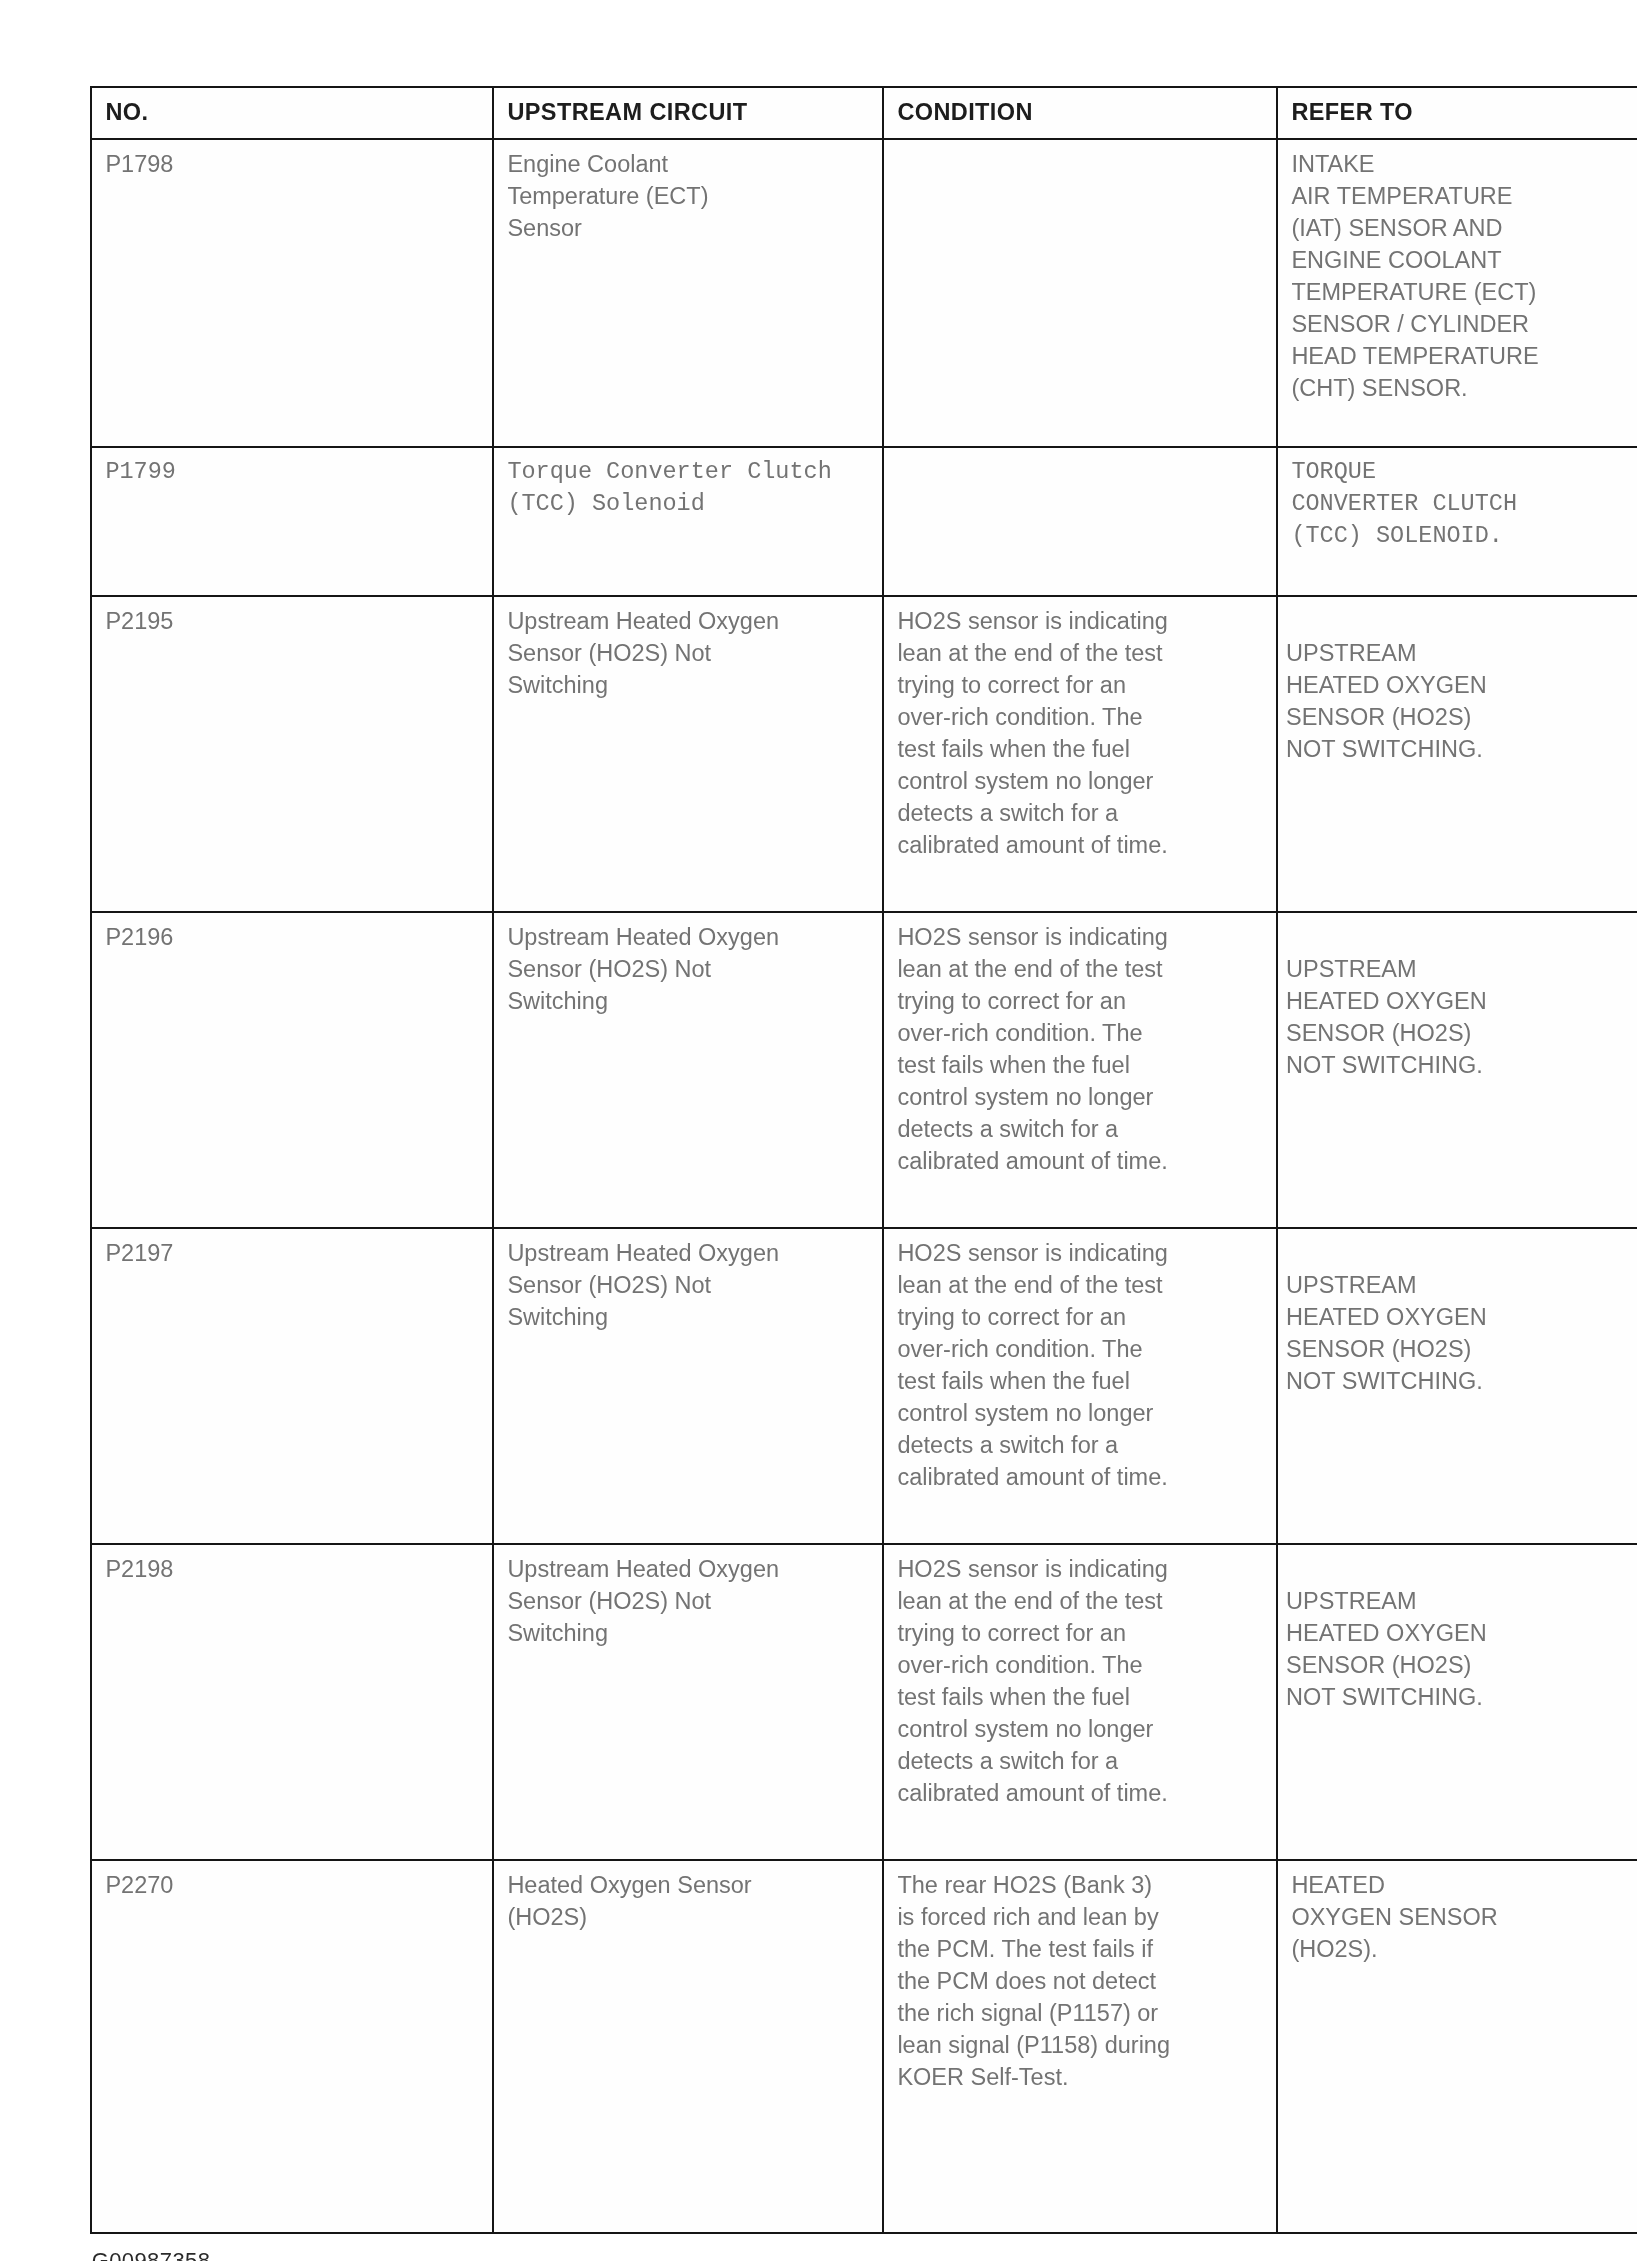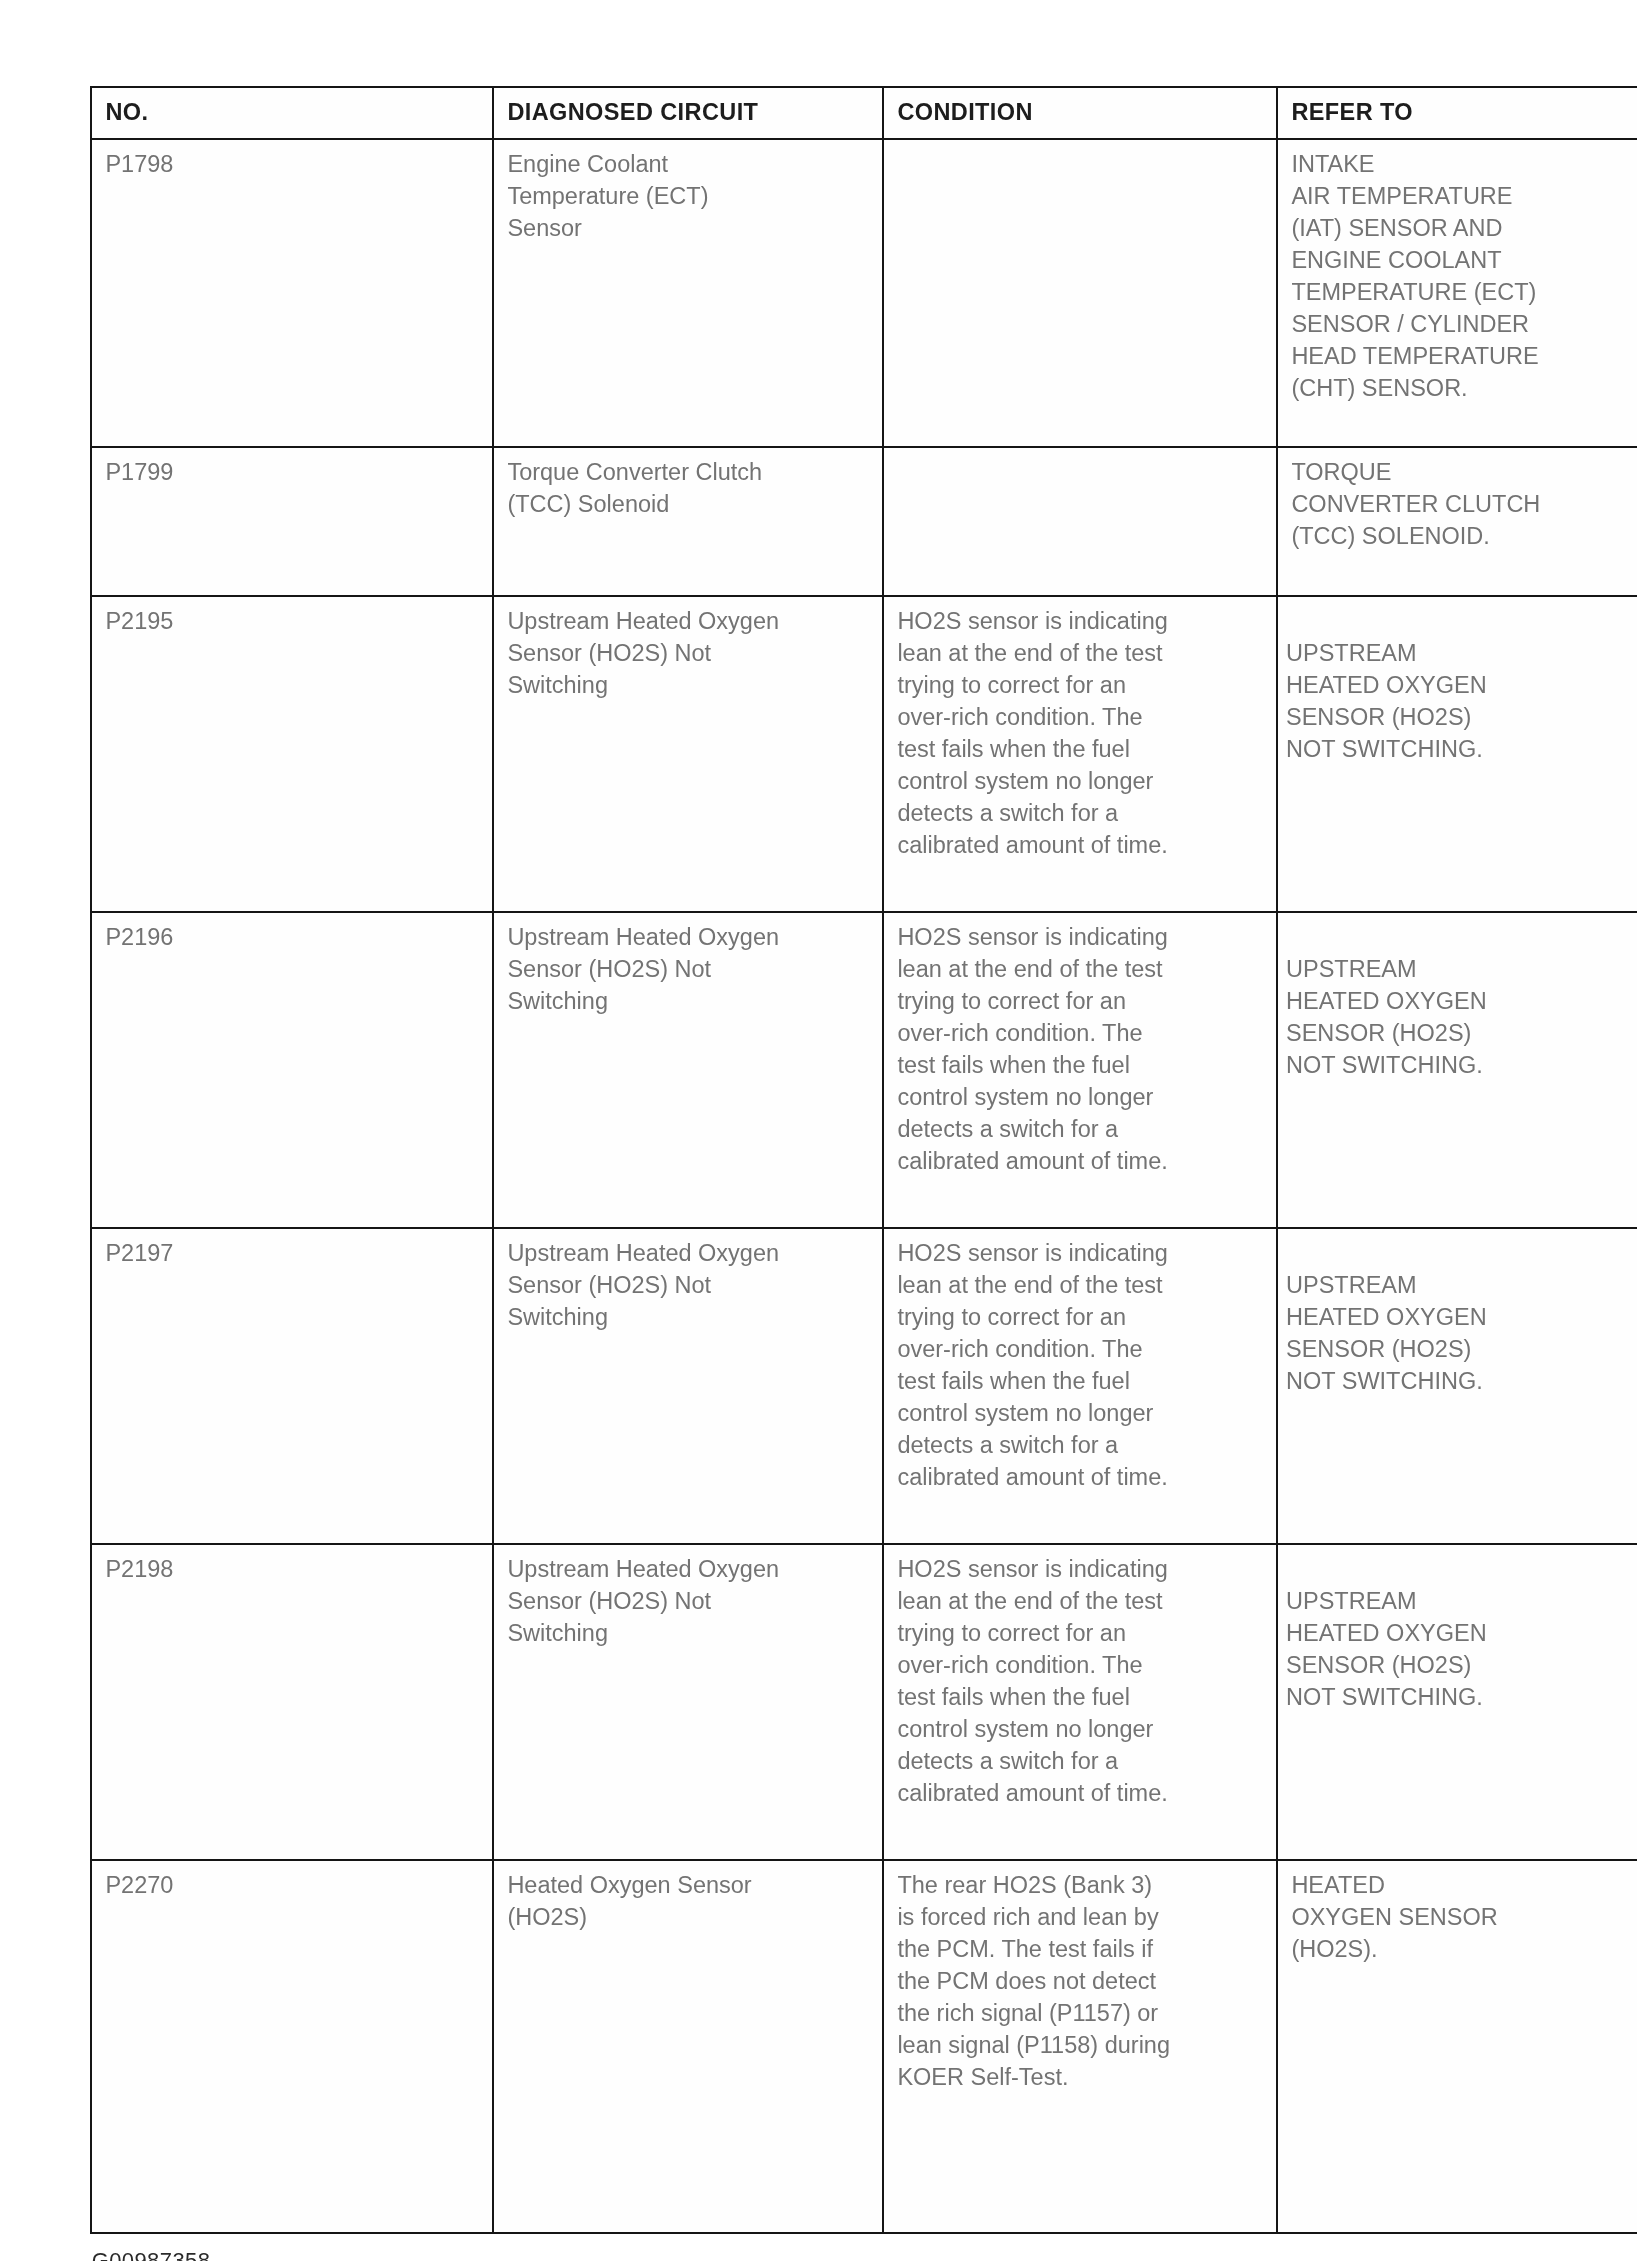--- a/index.html
+++ b/index.html
@@ -36,21 +36,21 @@
     padding-top: 7.5px;
     letter-spacing: 0.4px;
     white-space: normal;
   }
   .dtc-table td {
     white-space: pre-line;
     color: #737373;
   }
   
   tr.r0 > td { height: 308px; }
-  tr.r1 > td { height: 149px; }
+  tr.r1 > td { height: 149px; font-family: Liberation Mono, monospace; }
   tr.r2 > td, tr.r3 > td, tr.r4 > td, tr.r5 > td { height: 316px; }
   tr.r6 > td { height: 373px; border-radius: 8px; }
   
   td.refer-pad { padding-top: 40px; padding-left: 8px; }
   .figure-id {
     margin-top: 13.4px;
     padding-left: 1.7px;
     font-size: 22px;
     letter-spacing: 0.4px;
     color: #2a2a2a;
@@ -64,21 +64,21 @@
   <table class="dtc-table">
     <colgroup>
       <col style="width:402px">
       <col style="width:390px">
       <col style="width:394px">
       <col style="width:386px">
     </colgroup>
     <thead>
       <tr>
         <th>NO.</th>
-        <th>DIAGNOSED CIRCUIT</th>
+        <th>UPSTREAM CIRCUIT</th>
         <th>CONDITION</th>
         <th>REFER TO</th>
       </tr>
     </thead>
     <tbody>
       <tr class="r0">
         <td>P1798</td>
         <td>Engine Coolant
 Temperature (ECT)
 Sensor</td>

